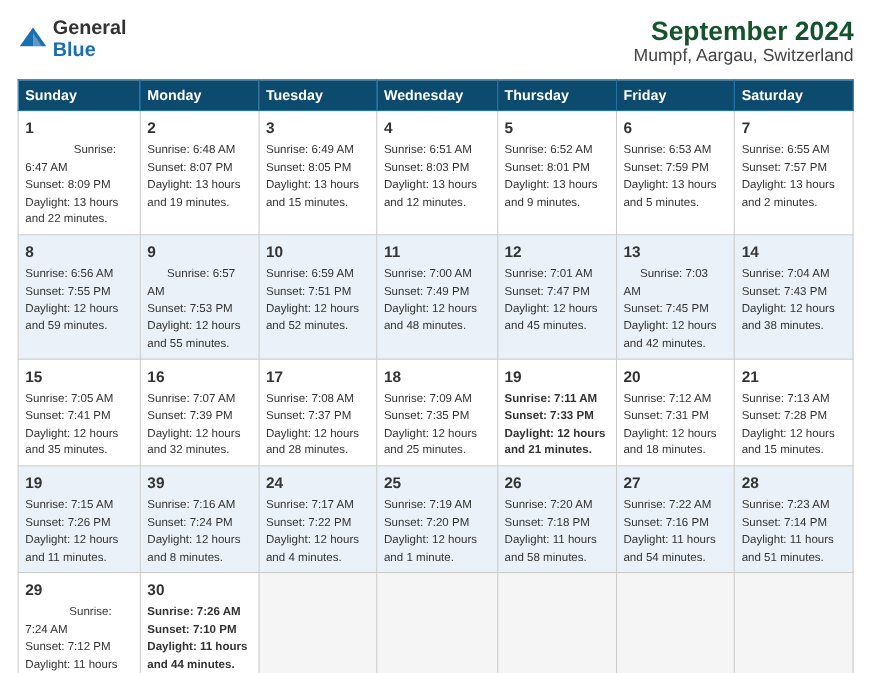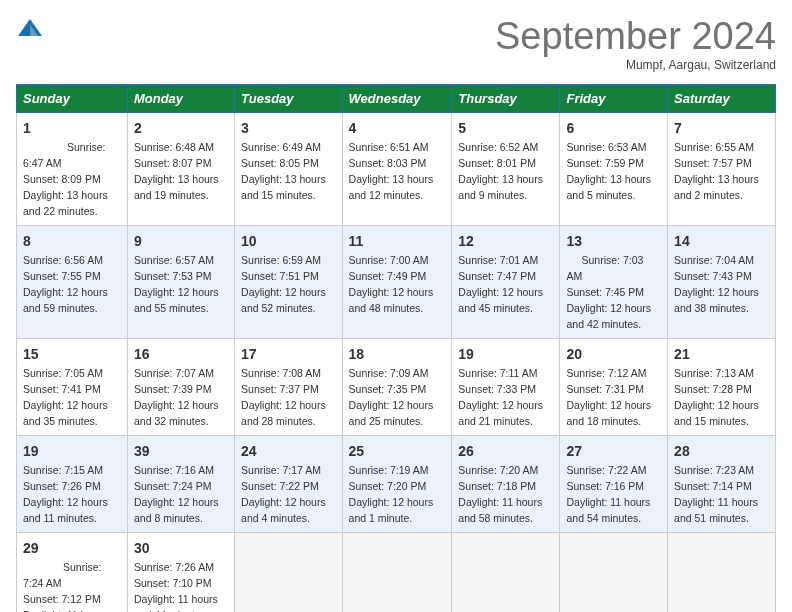--- a/index.html
+++ b/index.html
@@ -27,43 +27,42 @@
       line-height: 1.1;
     }
     .logo-general { color: #333; }
     .logo-blue { color: #1a6faf; }
     .logo-icon {
       width: 28px;
       height: 28px;
     }
     .title-block { text-align: right; }
     .month-title {
-      font-size: 38px;
-      font-weight: normal;
-      color: #737373;
+      font-size: 24px;
+      font-weight: bold;
+      color: #14532d;
       line-height: 1.1;
     }
     .subtitle {
-      font-size: 12px;
+      font-size: 16px;
       color: #444;
     }
     table {
       width: 100%;
       border-collapse: collapse;
       font-size: 11px;
     }
     thead tr th {
-      background-color: #15803d;
+      background-color: #0c4a6e;
       color: #fff;
       text-align: left;
       padding: 6px 6px;
       font-size: 13px;
       font-weight: bold;
       border: 1px solid #2471a3;
-      font-style: italic;
     }
     tbody tr td {
       vertical-align: top;
       padding: 5px 6px;
       border: 1px solid #ccc;
       width: 113px;
       min-height: 80px;
       color: #333;
       line-height: 1.45;
     }
@@ -83,20 +82,24 @@
   </style>
 </head>
 <body>
 
 <div class="header">
   <div class="logo">
     <svg class="logo-icon" viewBox="0 0 28 28">
       <polygon points="14,3 26,20 2,20" fill="#1a6faf"></polygon>
       <polygon points="14,8 22,20 14,20" fill="#fff" opacity="0.3"></polygon>
     </svg>
+    <div class="logo-text">
+      <span class="logo-general">General</span><br>
+      <span class="logo-blue">Blue</span>
+    </div>
   </div>
   <div class="title-block">
     <div class="month-title">September 2024</div>
     <div class="subtitle">Mumpf, Aargau, Switzerland</div>
   </div>
 </div>
 
 <table>
   <thead>
     <tr>
@@ -138,21 +141,21 @@
         <td><span class="day-num">7</span><span class="day-detail" style="white-space: pre-line;">Sunrise: 6:55 AM
 Sunset: 7:57 PM
 Daylight: 13 hours
 and 2 minutes.</span></td>
       </tr>
       <tr>
         <td><span class="day-num">8</span><span class="day-detail" style="white-space: pre-line;">Sunrise: 6:56 AM
 Sunset: 7:55 PM
 Daylight: 12 hours
 and 59 minutes.</span></td>
-        <td><span class="day-num">9</span><span class="day-detail" style="white-space: pre-line;">Sunrise: 6:57 AM
+        <td><span class="day-num">9</span><span class="day-detail" style="white-space: pre-line; margin-left: 18px;">Sunrise: 6:57 AM
 Sunset: 7:53 PM
 Daylight: 12 hours
 and 55 minutes.</span></td>
         <td><span class="day-num">10</span><span class="day-detail" style="white-space: pre-line;">Sunrise: 6:59 AM
 Sunset: 7:51 PM
 Daylight: 12 hours
 and 52 minutes.</span></td>
         <td><span class="day-num">11</span><span class="day-detail" style="white-space: pre-line;">Sunrise: 7:00 AM
 Sunset: 7:49 PM
 Daylight: 12 hours
@@ -180,21 +183,21 @@
 Daylight: 12 hours
 and 32 minutes.</span></td>
         <td><span class="day-num">17</span><span class="day-detail" style="white-space: pre-line;">Sunrise: 7:08 AM
 Sunset: 7:37 PM
 Daylight: 12 hours
 and 28 minutes.</span></td>
         <td><span class="day-num">18</span><span class="day-detail" style="white-space: pre-line;">Sunrise: 7:09 AM
 Sunset: 7:35 PM
 Daylight: 12 hours
 and 25 minutes.</span></td>
-        <td><span class="day-num">19</span><span class="day-detail" style="white-space: pre-line;">Sunrise: 7:11 AM
+        <td><span class="day-num">19</span><span class="day-detail" style="white-space: pre-line; font-weight: bold;">Sunrise: 7:11 AM
 Sunset: 7:33 PM
 Daylight: 12 hours
 and 21 minutes.</span></td>
         <td><span class="day-num">20</span><span class="day-detail" style="white-space: pre-line;">Sunrise: 7:12 AM
 Sunset: 7:31 PM
 Daylight: 12 hours
 and 18 minutes.</span></td>
         <td><span class="day-num">21</span><span class="day-detail" style="white-space: pre-line;">Sunrise: 7:13 AM
 Sunset: 7:28 PM
 Daylight: 12 hours
@@ -228,21 +231,21 @@
         <td><span class="day-num">28</span><span class="day-detail" style="white-space: pre-line;">Sunrise: 7:23 AM
 Sunset: 7:14 PM
 Daylight: 11 hours
 and 51 minutes.</span></td>
       </tr>
       <tr>
         <td><span class="day-num">29</span><span class="day-detail" style="white-space: pre-line; margin-left: 40px;">Sunrise: 7:24 AM
 Sunset: 7:12 PM
 Daylight: 11 hours
 and 47 minutes.</span></td>
-        <td><span class="day-num">30</span><span class="day-detail" style="white-space: pre-line;">Sunrise: 7:26 AM
+        <td><span class="day-num">30</span><span class="day-detail" style="white-space: pre-line; font-weight: bold;">Sunrise: 7:26 AM
 Sunset: 7:10 PM
 Daylight: 11 hours
 and 44 minutes.</span></td>
         <td class="empty"></td>
         <td class="empty"></td>
         <td class="empty"></td>
         <td class="empty"></td>
         <td class="empty"></td>
       </tr>
     </tbody>

